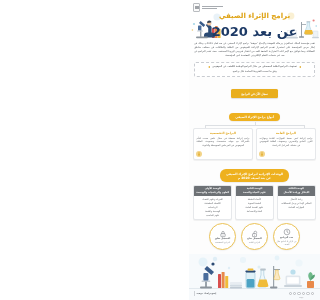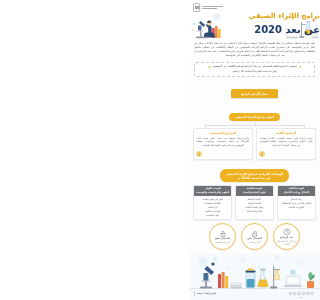--- a/index.html
+++ b/index.html
@@ -40,31 +40,32 @@
   .brand-mark i { display:block; width:4px; height:0.6px; background:#9fa3a8; }
   .brand-txt {
     display:flex; flex-direction:column; gap:0.8px; align-items:flex-end;
   }
   .brand-txt i { display:block; height:0.7px; background:#a8acb1; }
   .brand-txt i:nth-child(1){ width:21px; }
   .brand-txt i:nth-child(2){ width:15px; }
 
   .title-wrap {
     position:absolute; top:12px; right:0; left:0;
+    text-align:center;
     z-index:4;
   }
   .title-main {
     font-size:7px; font-weight:bold;
     color:#e0a61c;
     letter-spacing:-0.1px;
     line-height:1.15;
     text-shadow:0 0 0.5px rgba(224,166,28,.25);
   }
   .title-sub {
-    font-size:10px; font-weight:bold;
+    font-size:13px; font-weight:bold;
     color:#1d3a66;
     line-height:1.2;
     margin-top:4px;
   }
 
   
   .hdr-art { position:absolute; bottom:0; height:30px; }
   .hdr-art.right { right:1px; width:34px; }
   .hdr-art.left  { left:1px;  width:34px; }
 

